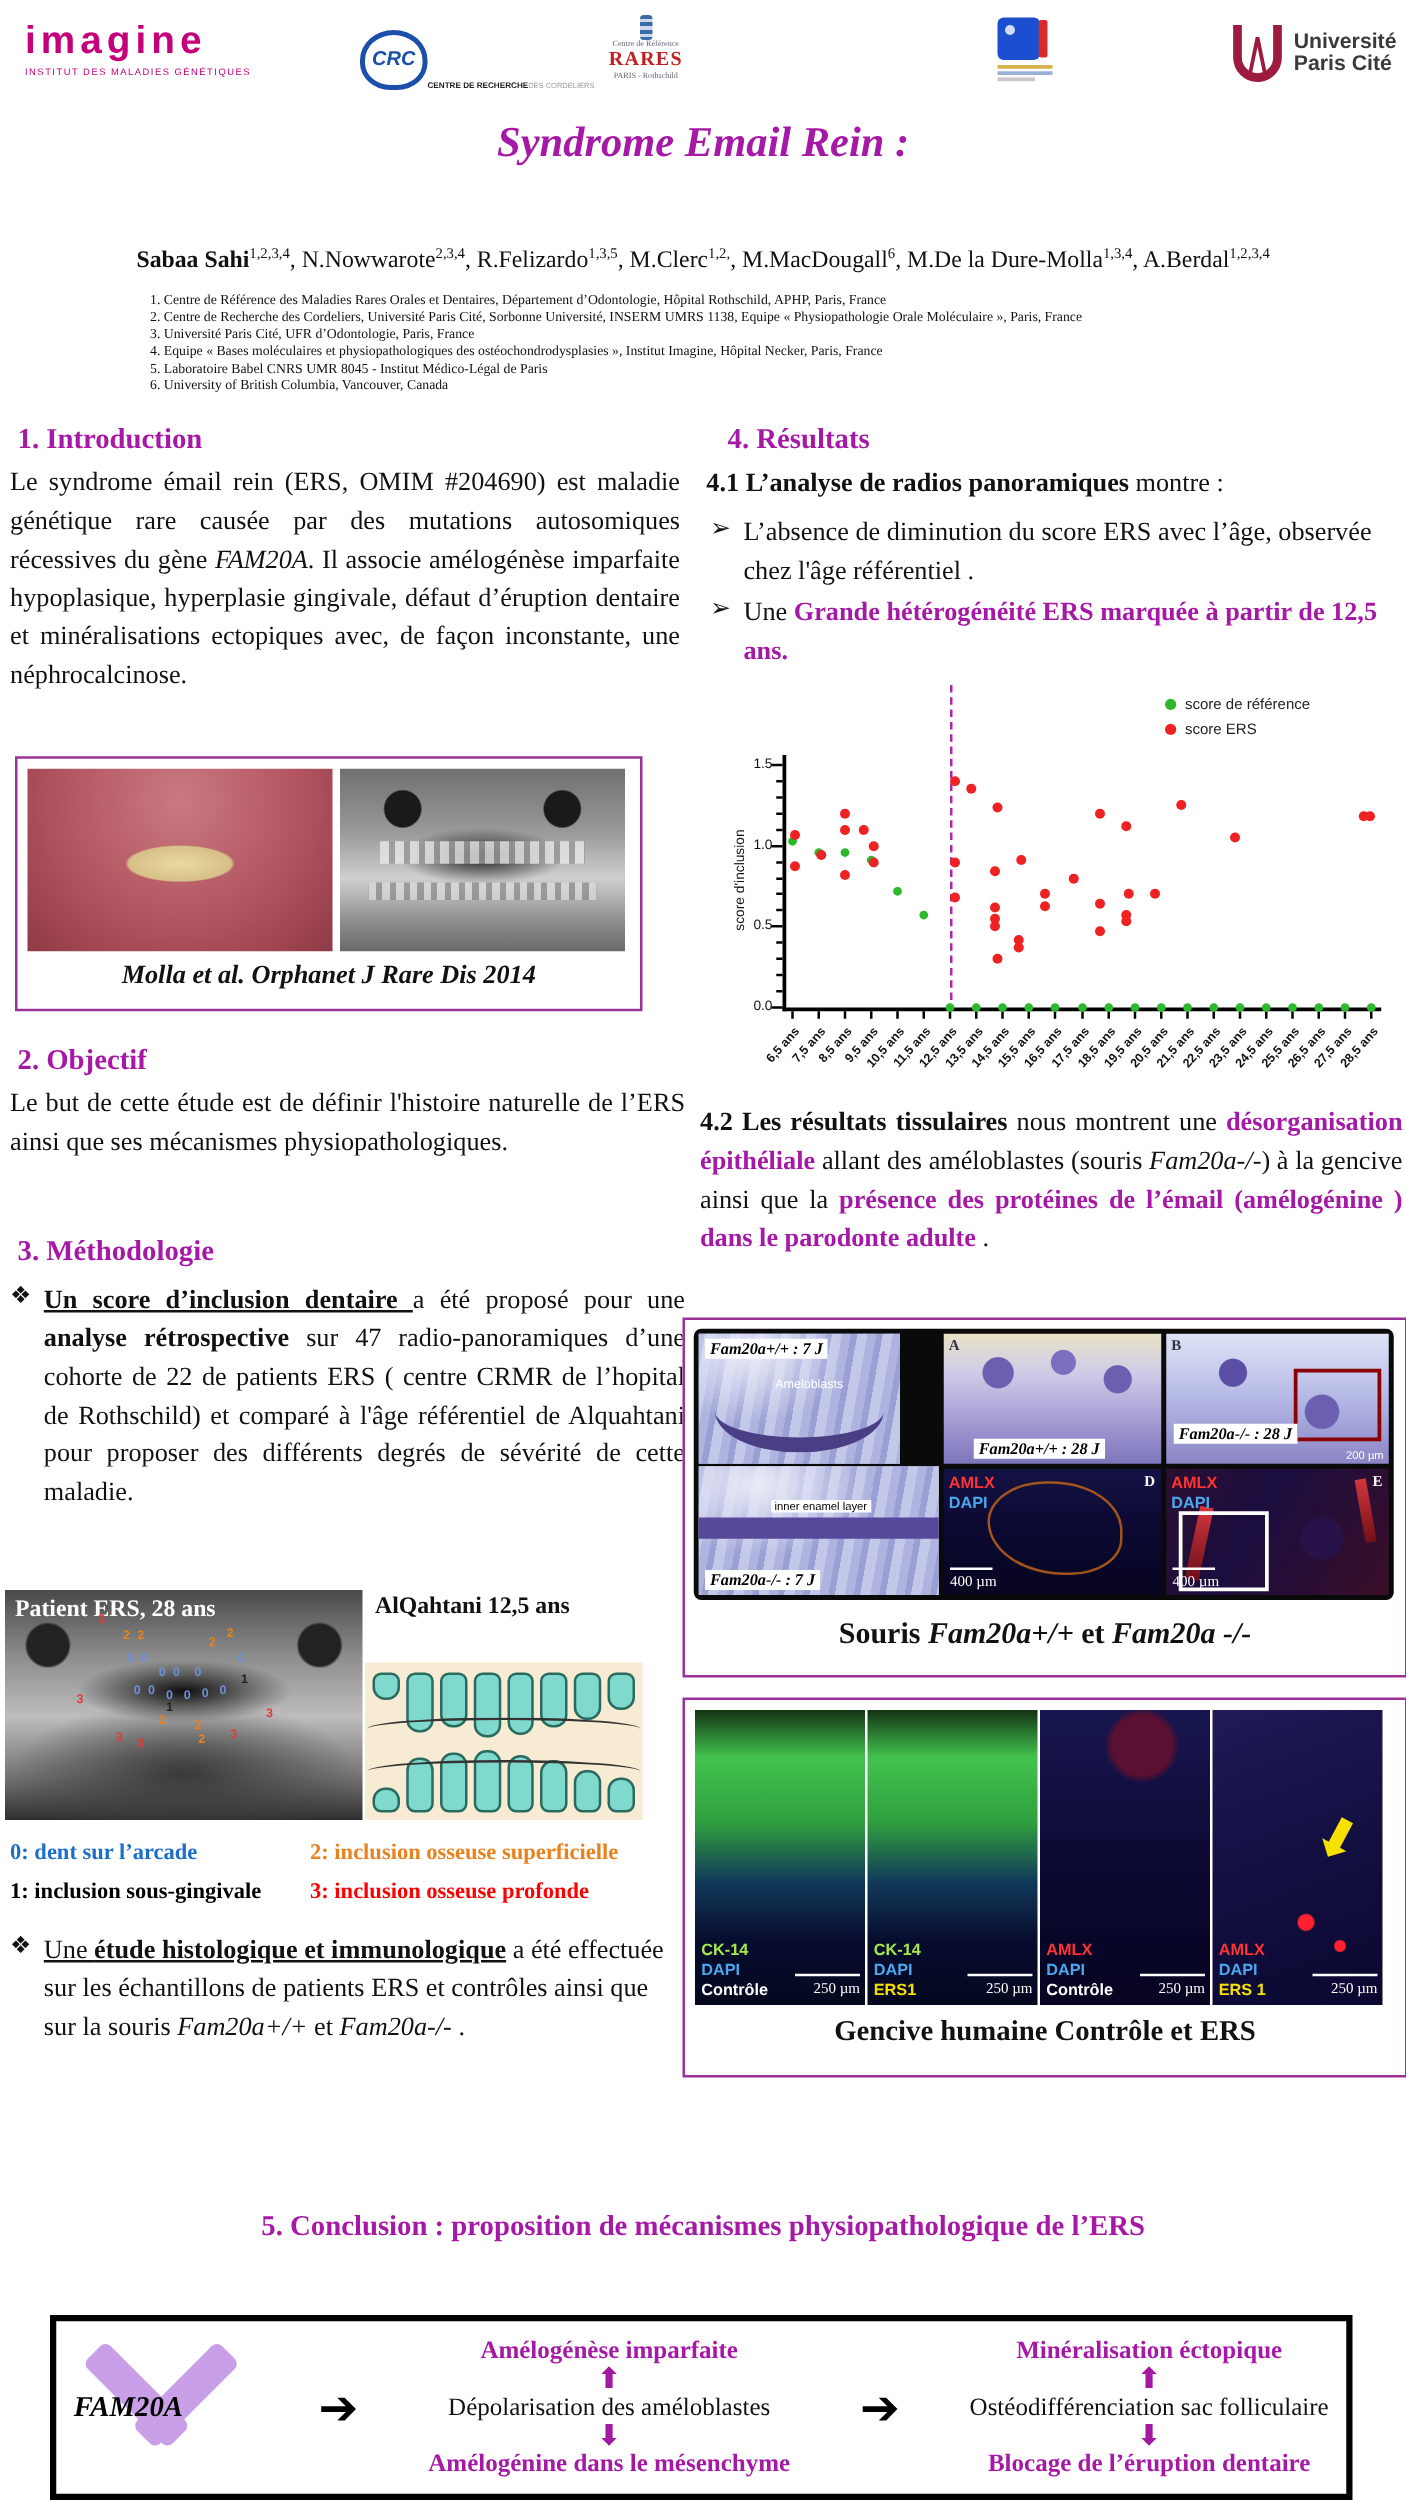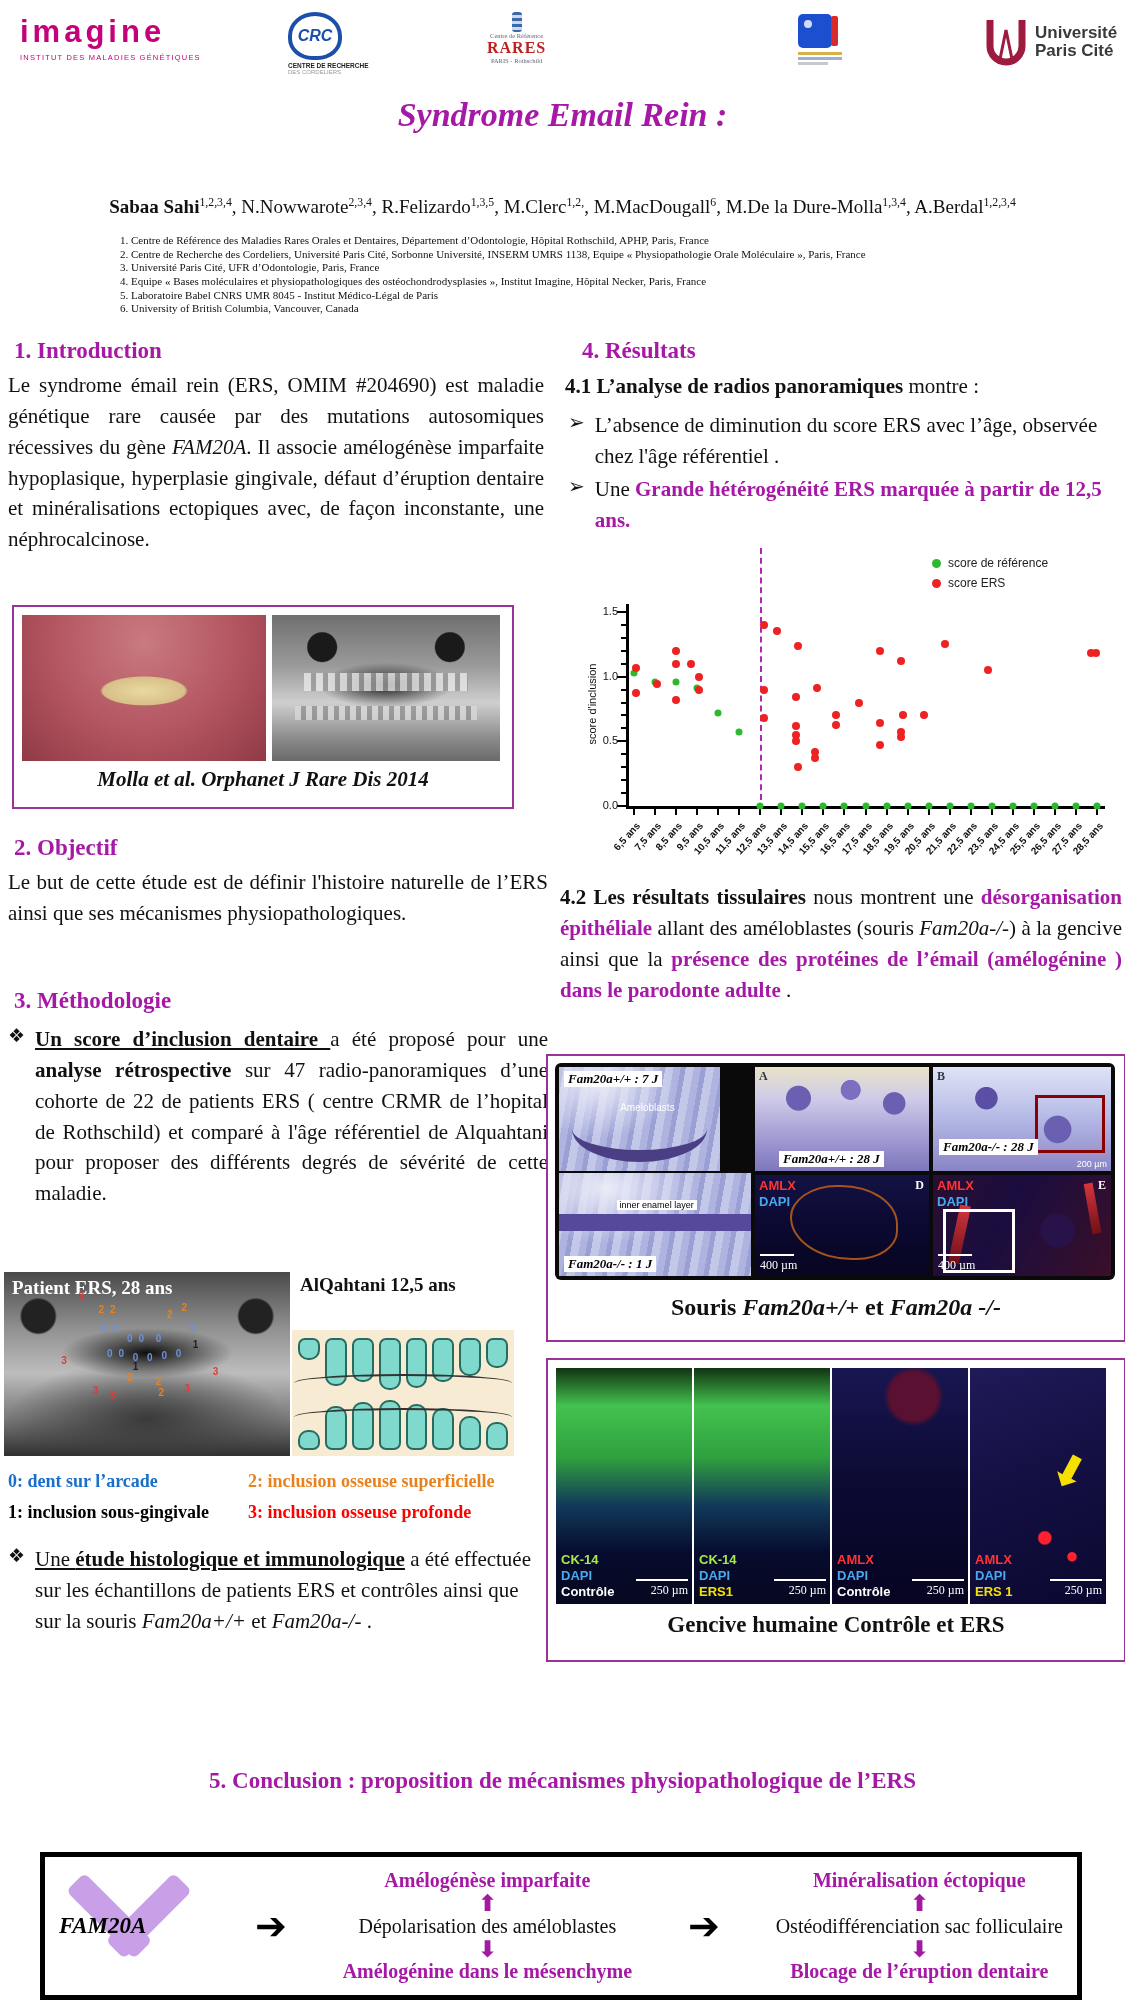--- a/index.html
+++ b/index.html
@@ -56,21 +56,21 @@
 </head>
 <body>
 
 <div class="poster">
 
   <div class="abs" style="left:20px;top:14px;">
     <div class="logo-imagine-word">imagine</div>
     <div class="logo-imagine-sub">INSTITUT DES MALADIES GÉNÉTIQUES</div>
   </div>
 
-  <div class="abs" style="left:288px;top:12px;display:flex;flex-direction:column;align-items:flex-start;">
+  <div class="abs" style="left:288px;top:24px;display:flex;flex-direction:row;align-items:flex-end;">
     <div class="crc-ring">
         <span>CRC</span>
       </div>
     <div class="crc-sub">CENTRE DE RECHERCHE</div>
     <div class="crc-sub2">DES CORDELIERS</div>
   </div>
 
   <div class="abs" style="left:487px;top:12px;display:flex;flex-direction:column;align-items:center;">
     <div style="width:10px;height:20px;background:repeating-linear-gradient(180deg,#3a6aa8 0 3px,#cfd8ea 3px 6px);border-radius:3px;"></div>
     <div class="rares-top">Centre de Référence</div>
@@ -382,21 +382,21 @@
 
       <div class="histo-light" style="position:absolute;left:4px;top:4px;width:161px;height:104px;">
         <div style="position:absolute;left:8%;top:28%;width:84%;height:52%;border-bottom:12px solid #4a3f85;border-radius:50%;"></div>
         <div class="pan-label" style="left:5px;top:4px;">Fam20a+/+ : 7 J</div>
         <div style="position:absolute;left:38%;top:34%;color:#fff;font-size:10px;font-family:'Liberation Sans',sans-serif;">Ameloblasts</div>
       </div>
 
       <div class="histo-light" style="position:absolute;left:4px;top:110px;width:192px;height:103px;">
         <div style="position:absolute;left:0;top:40%;width:100%;height:17px;background:#56489a;"></div>
         <div style="position:absolute;left:30%;top:26%;background:#fff;color:#000;font-size:9px;padding:0 3px;font-family:'Liberation Sans',sans-serif;">inner enamel layer</div>
-        <div class="pan-label" style="left:5px;bottom:4px;">Fam20a-/- : 1 J</div>
+        <div class="pan-label" style="left:5px;bottom:4px;">Fam20a-/- : 7 J</div>
       </div>
 
       <div style="position:absolute;left:200px;top:4px;width:174px;height:104px;background:
           radial-gradient(circle 20px at 25% 30%, #6a5fb0 0 60%, rgba(0,0,0,0) 65%),
           radial-gradient(circle 16px at 55% 22%, #7a6fc0 0 60%, rgba(0,0,0,0) 65%),
           radial-gradient(circle 18px at 80% 35%, #6a5fb0 0 60%, rgba(0,0,0,0) 65%),
           linear-gradient(180deg,#e9e3c8 0%,#cfcbe8 30%,#9a93cf 75%,#7d76ba 100%);">
         <div style="position:absolute;left:4px;top:2px;color:#334;font-weight:bold;font-size:12px;">A</div>
         <div class="pan-label" style="left:24px;bottom:4px;">Fam20a+/+ : 28 J</div>
       </div>

